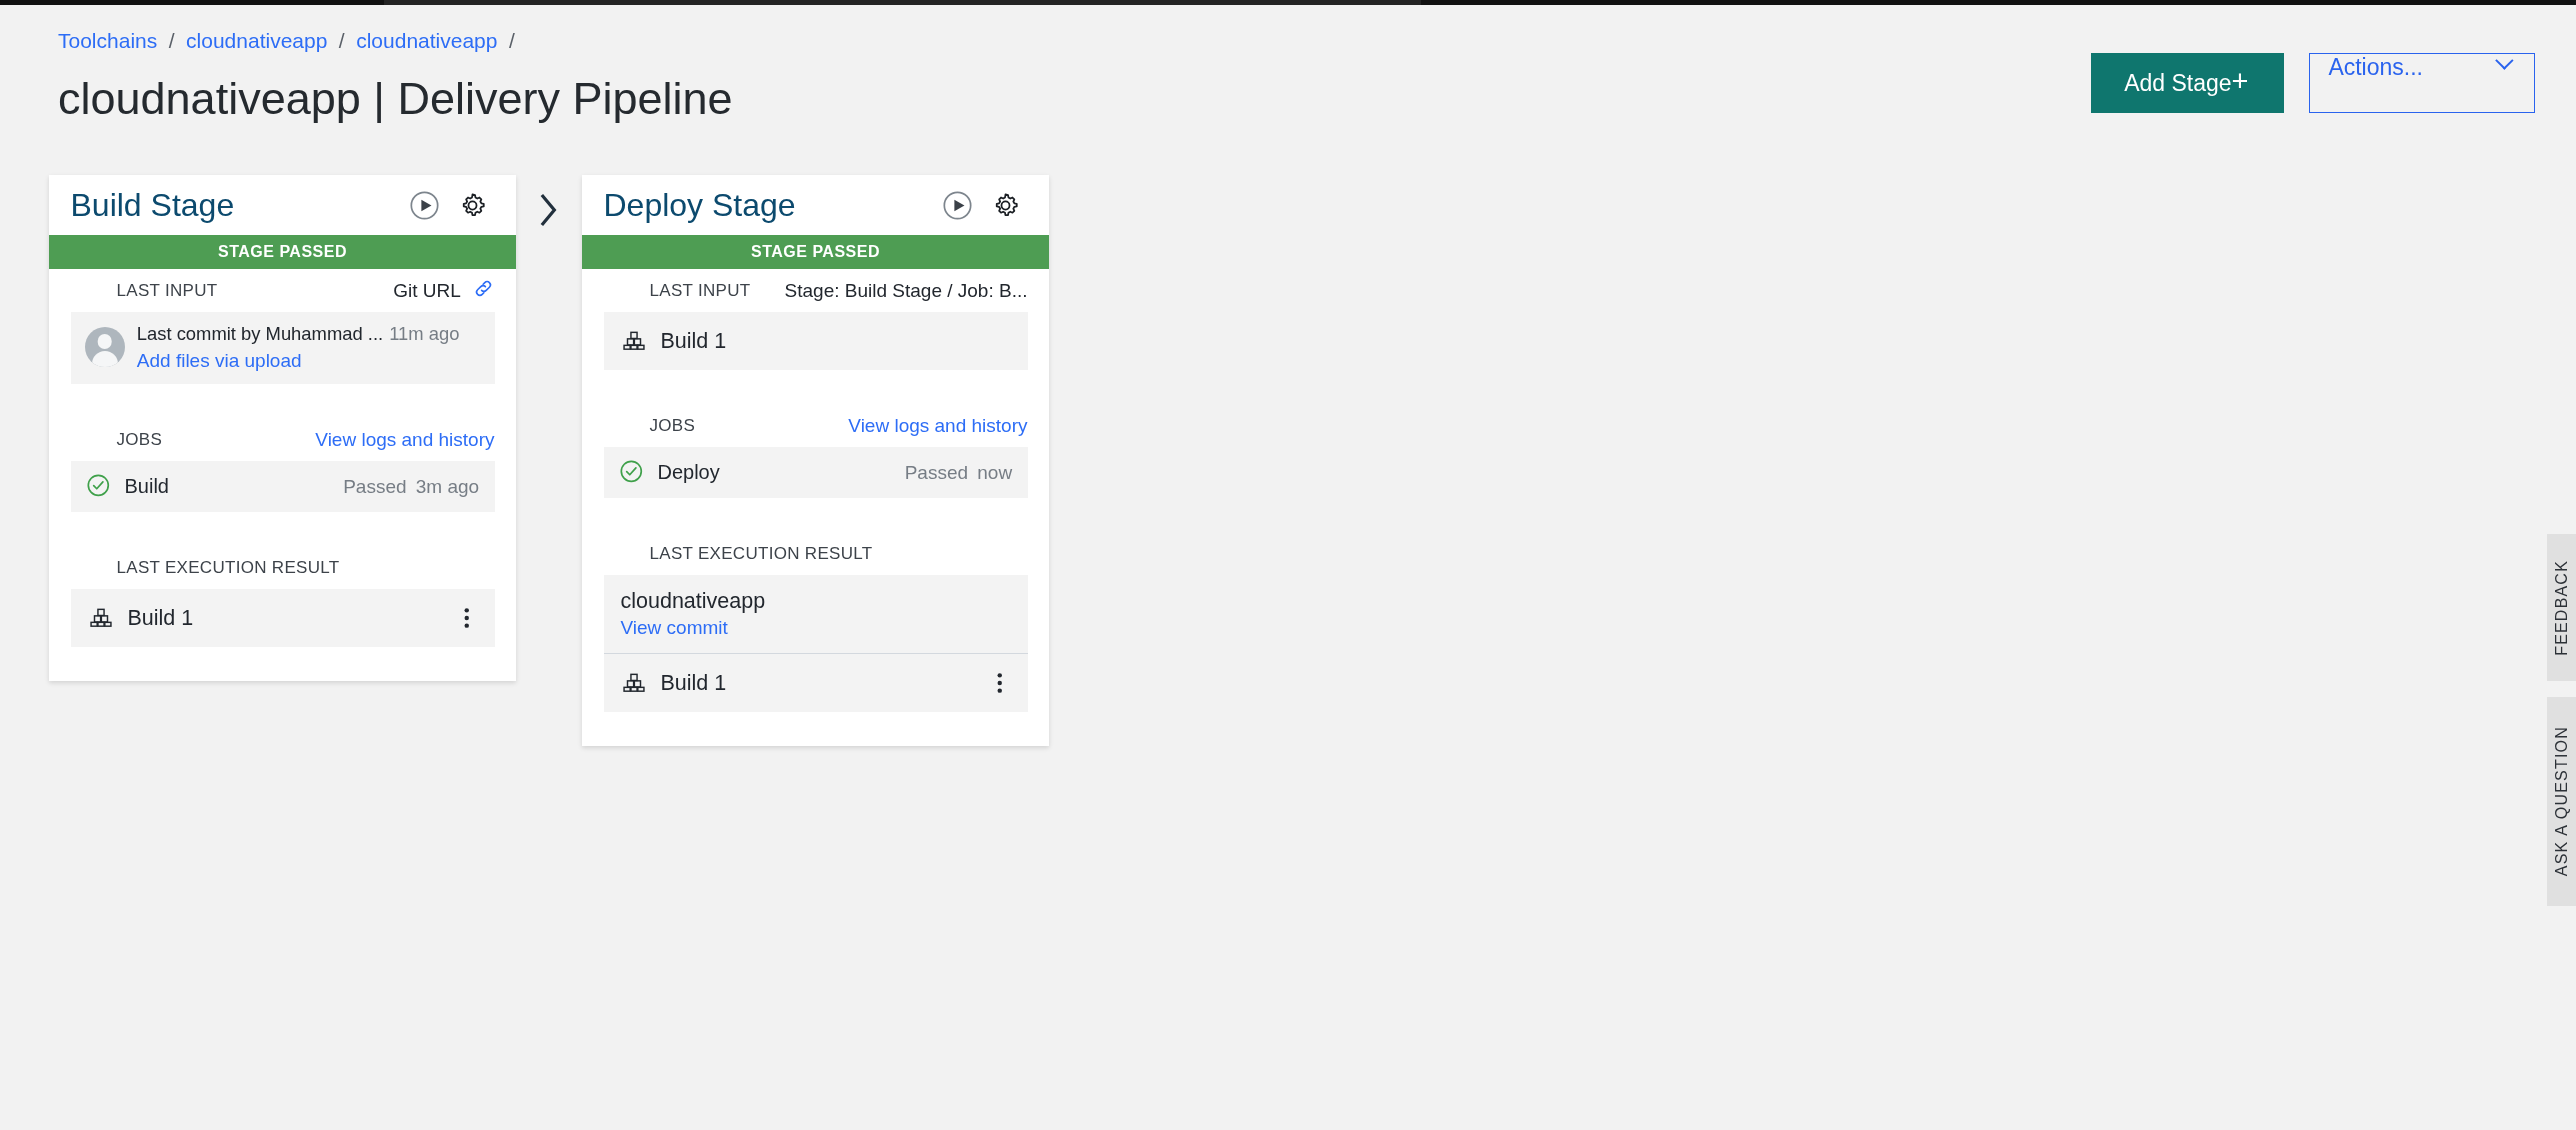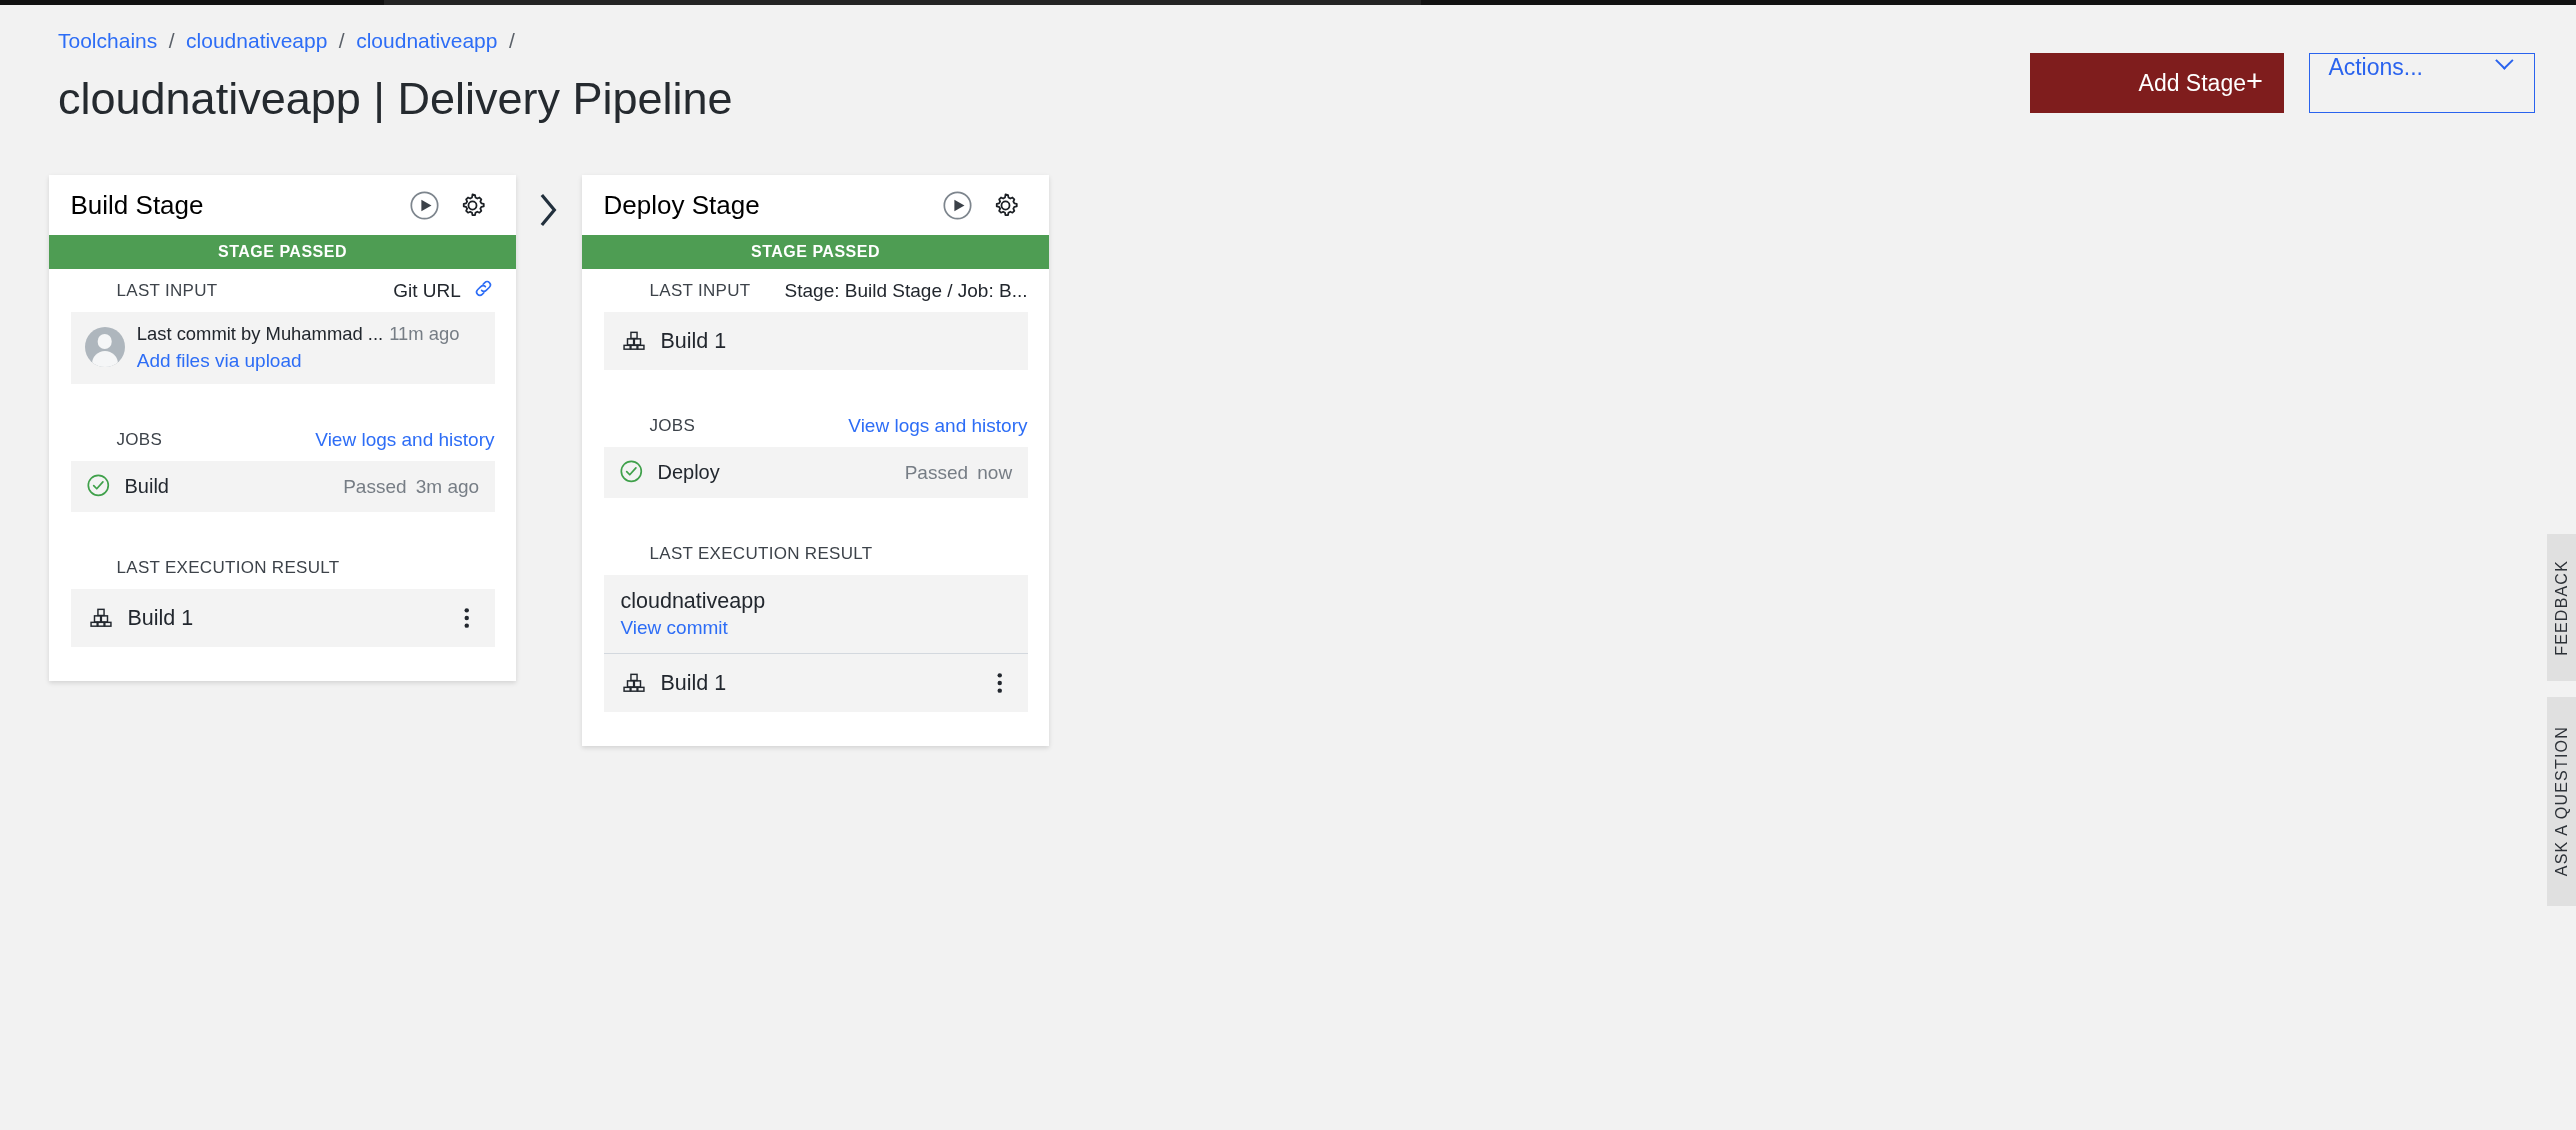--- a/index.html
+++ b/index.html
@@ -71,30 +71,30 @@
   .header-actions {
     position: absolute;
     top: 48px;
     right: 41px;
     display: flex;
     align-items: flex-start;
     gap: 24.6px;
   }
 
   .btn-add-stage {
-    width: 254px;
+    width: 193px;
     height: 60px;
-    background: #7f1d1d;
+    background: #0f766e;
     border: none;
     color: #ffffff;
     font-family: "Liberation Sans", sans-serif;
     font-size: 23px;
     display: flex;
     align-items: center;
-    justify-content: flex-end;
+    justify-content: center;
     padding: 0 21.5px 0 18.4px;
     cursor: pointer;
   }
   .btn-add-stage .plus-icon {
     font-size: 29px;
     line-height: 1;
     font-weight: 300;
     display: block;
     margin-top: -3.1px;
   }
@@ -145,22 +145,22 @@
   }
 
   .stage-head {
     height: 60px;
     display: flex;
     align-items: center;
     padding: 0 28px 0 21.5px;
     justify-content: space-between;
   }
   .stage-name {
-    font-size: 26px;
-    color: #000000;
+    font-size: 32px;
+    color: #0c4a6e;
     white-space: nowrap;
   }
   .stage-head-icons {
     display: flex;
     align-items: center;
     gap: 17px;
   }
 
   .icon-btn {
     background: none;

